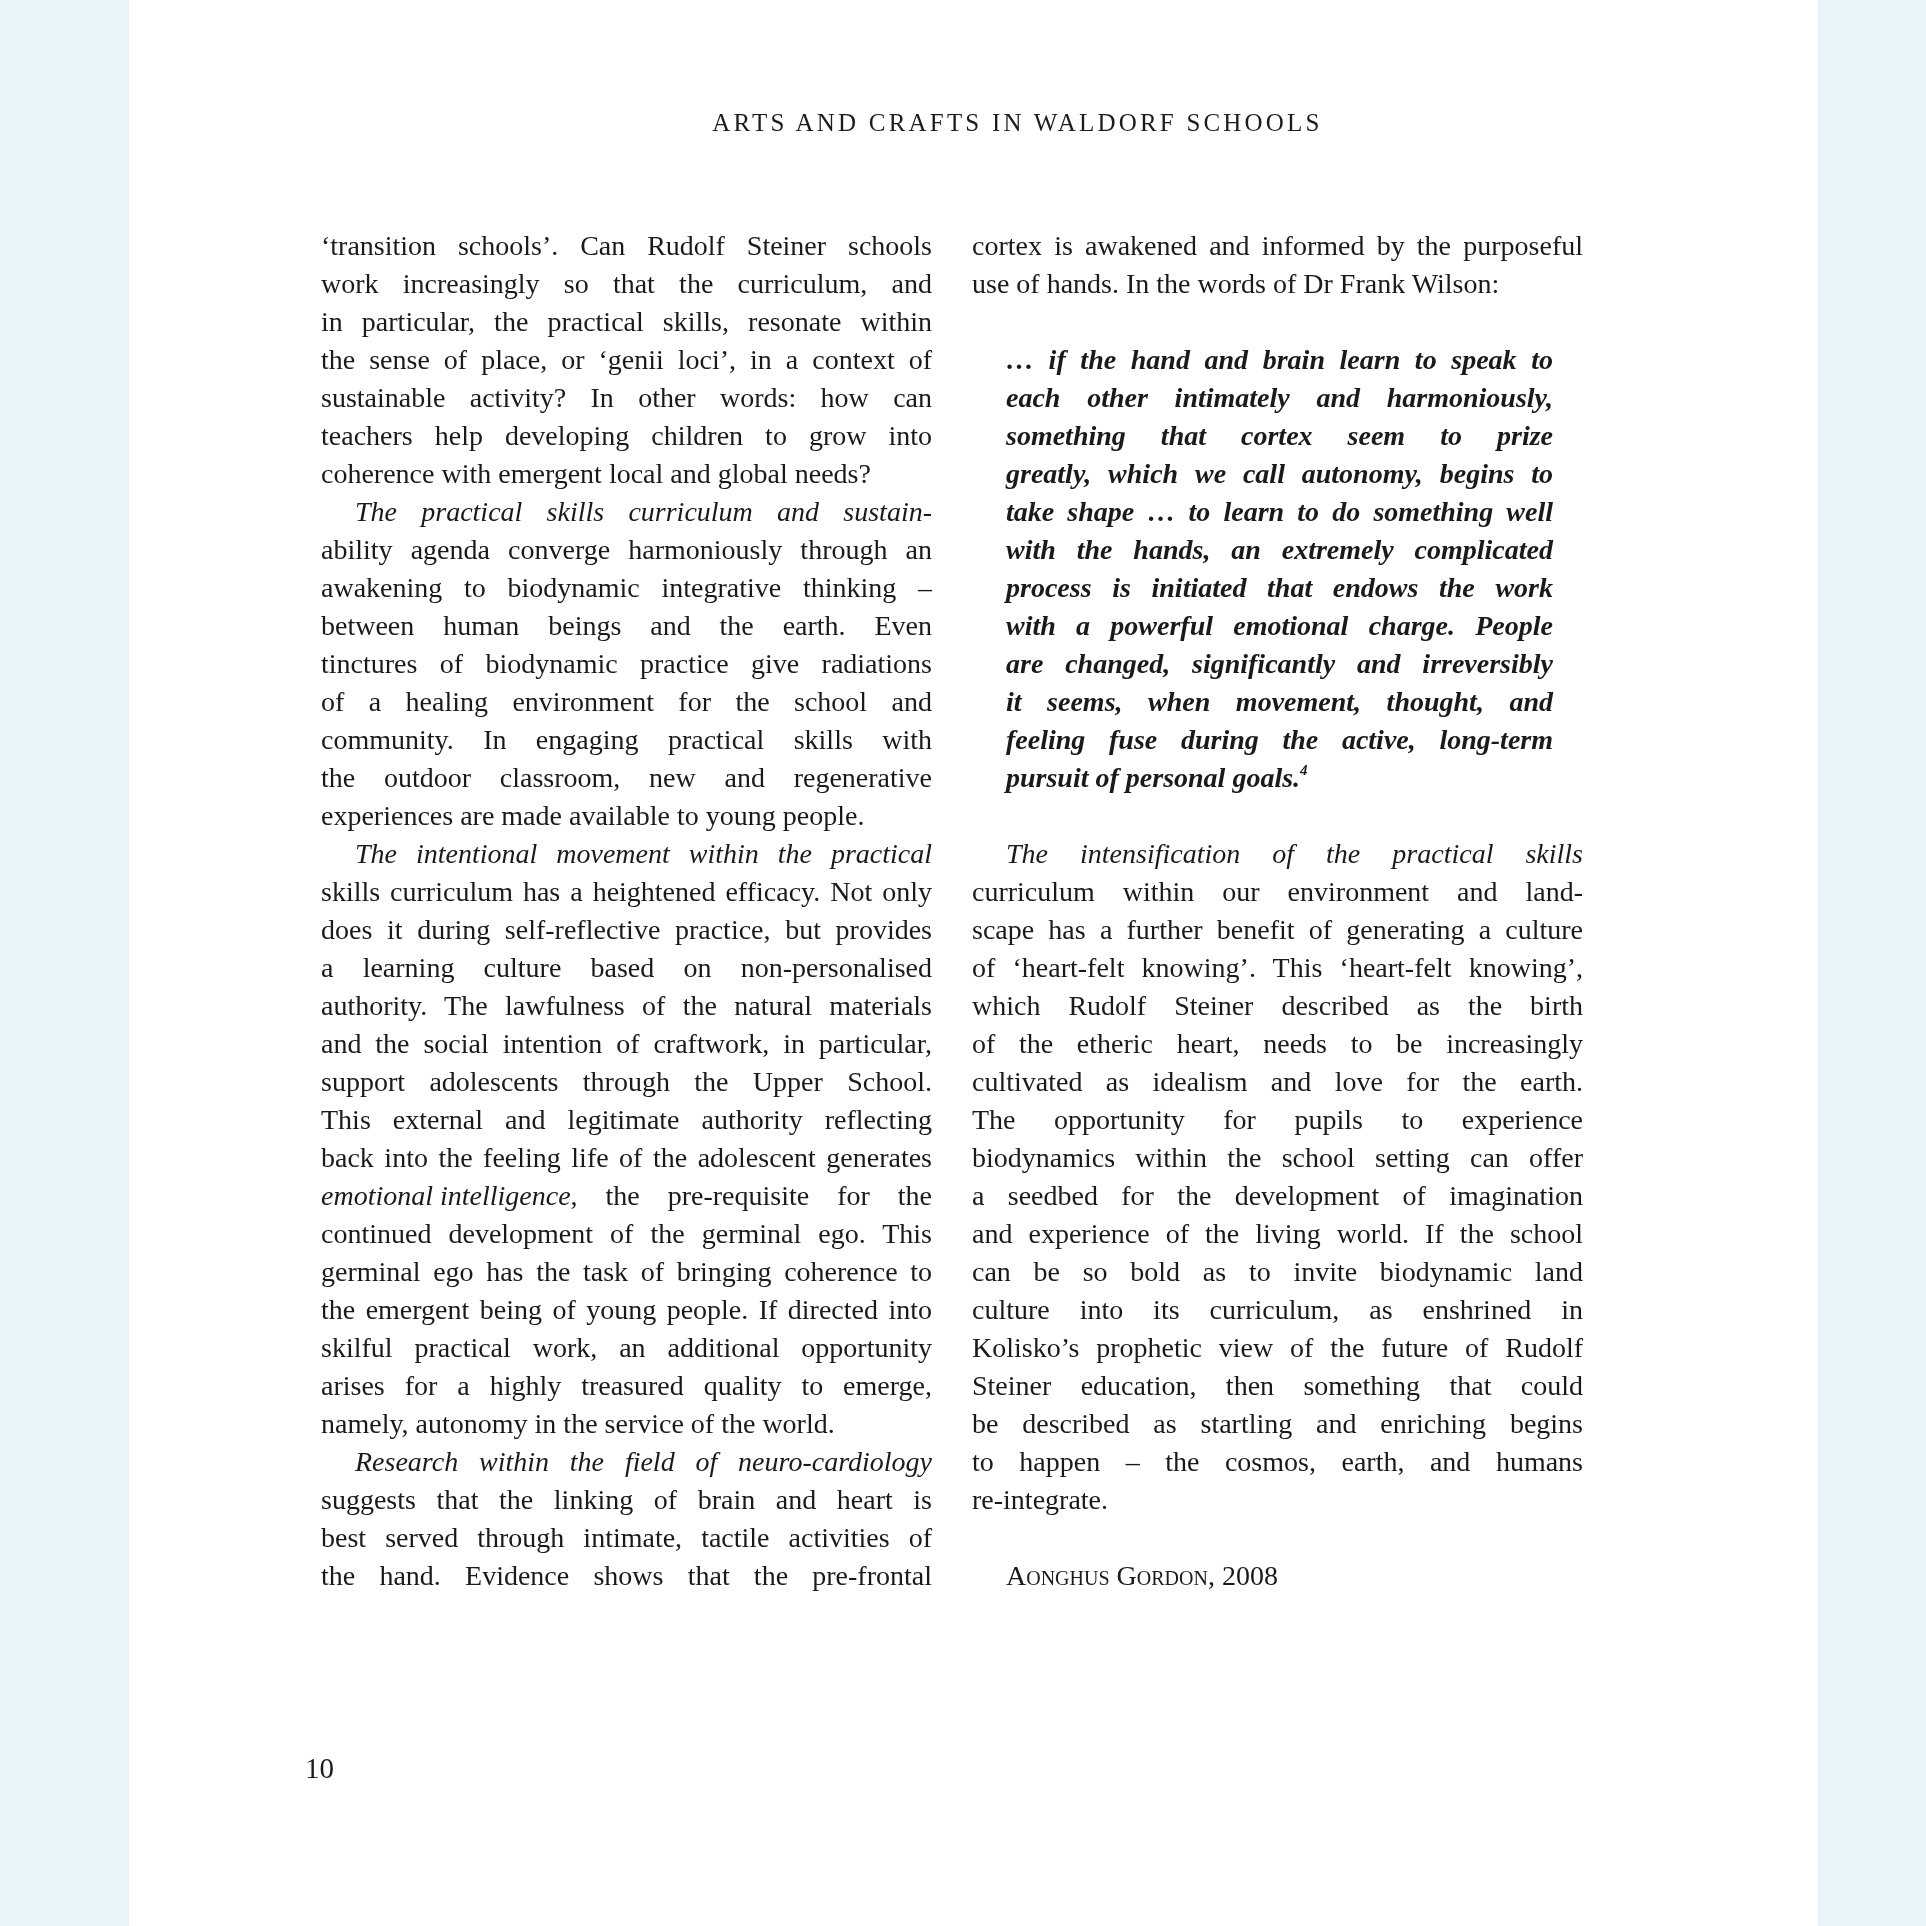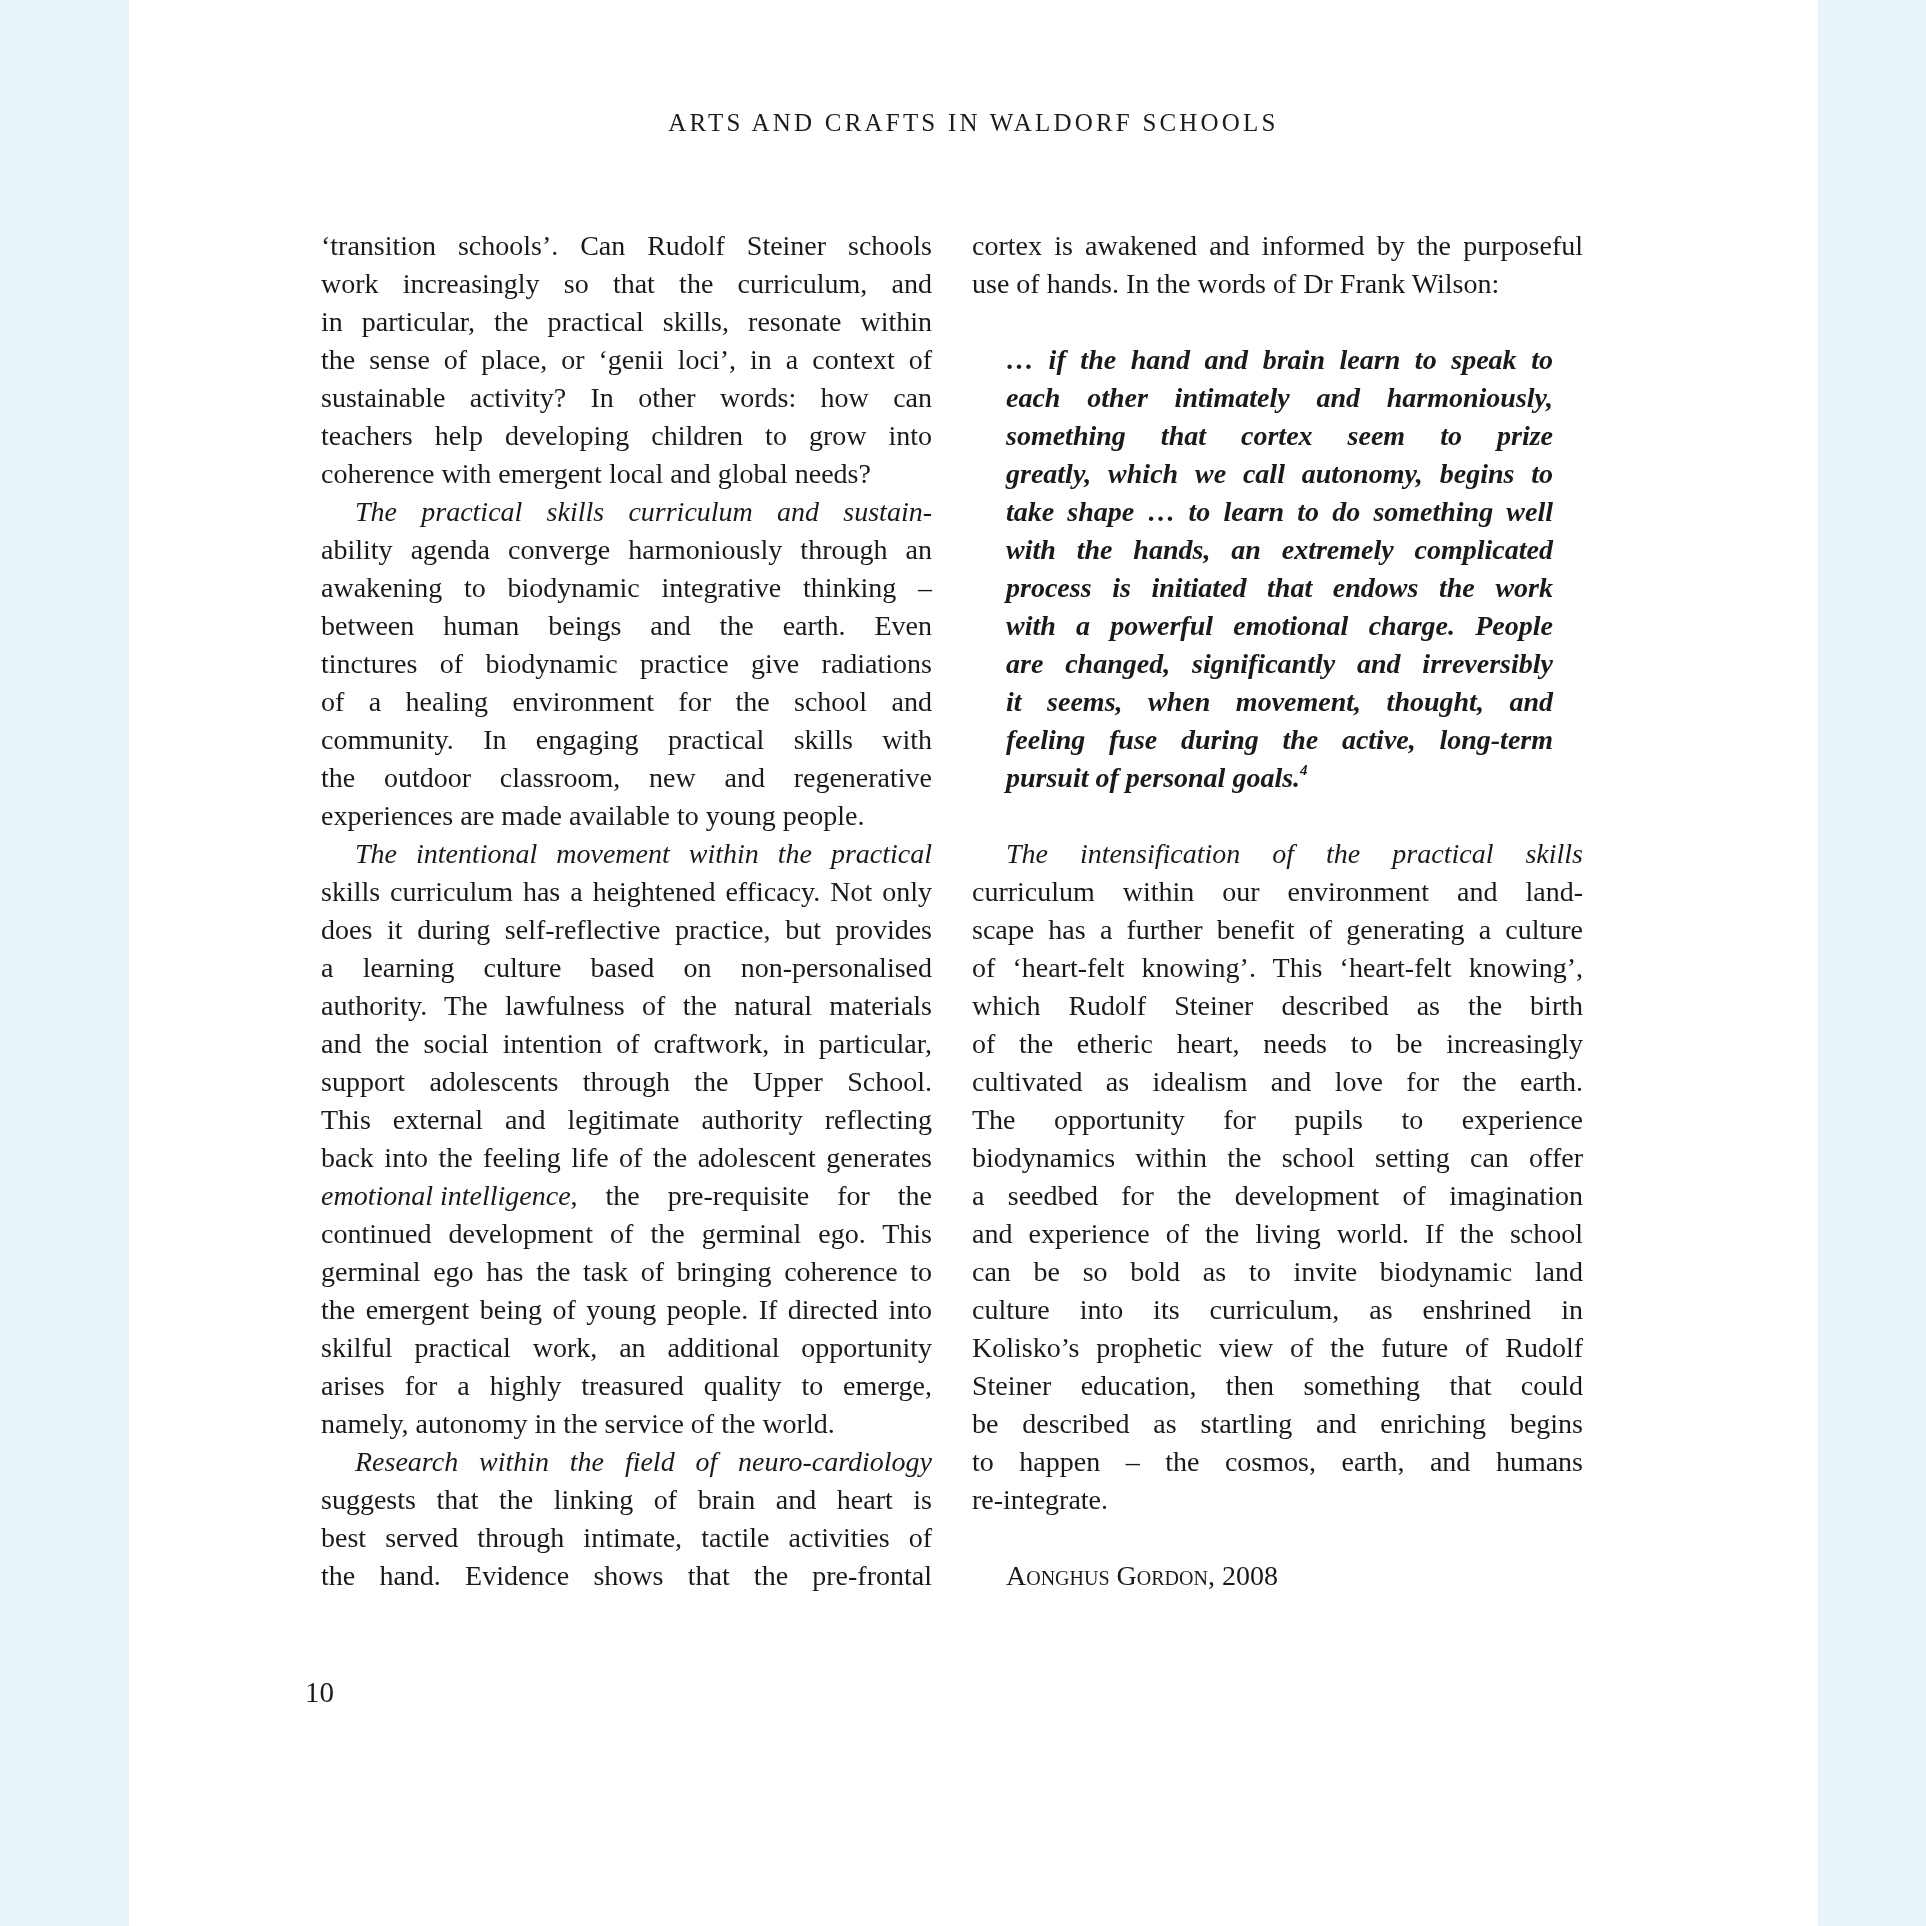--- a/index.html
+++ b/index.html
@@ -17,20 +17,21 @@
   }
   .running-head {
     position: absolute;
     left: 0; width: 100%;
     top: 109px;
     text-align: center;
     font-family: "Liberation Serif", "DejaVu Serif", serif;
     font-size: 25px;
     letter-spacing: 3.2px;
     color: #1c1c1c;
+    padding-left: 44px;
   }
   .col {
     position: absolute;
     font-family: "Liberation Serif", "DejaVu Serif", serif;
     font-size: 28px;
     color: #1a1a1a;
   }
   .col-left { left: 192px; width: 611px; top: 227px; }
   .col-right { left: 843px; width: 611px; top: 227px; }
   .line {
@@ -49,21 +50,21 @@
   sup { font-size: 15px; vertical-align: 12px; line-height: 0; }
   .signature {
     display: block;
     padding-left: 34px;
     height: 38px; line-height: 38px;
     font-variant: small-caps;
     white-space: nowrap;
   }
   .folio {
     position: absolute;
-    left: 176px; top: 1676px;
+    left: 176px; top: 1752px;
     font-family: "Liberation Serif", "DejaVu Serif", serif;
     font-size: 29px;
     color: #1a1a1a;
   }
 </style>
 </head>
 <body>
 
 <div class="page">
 

